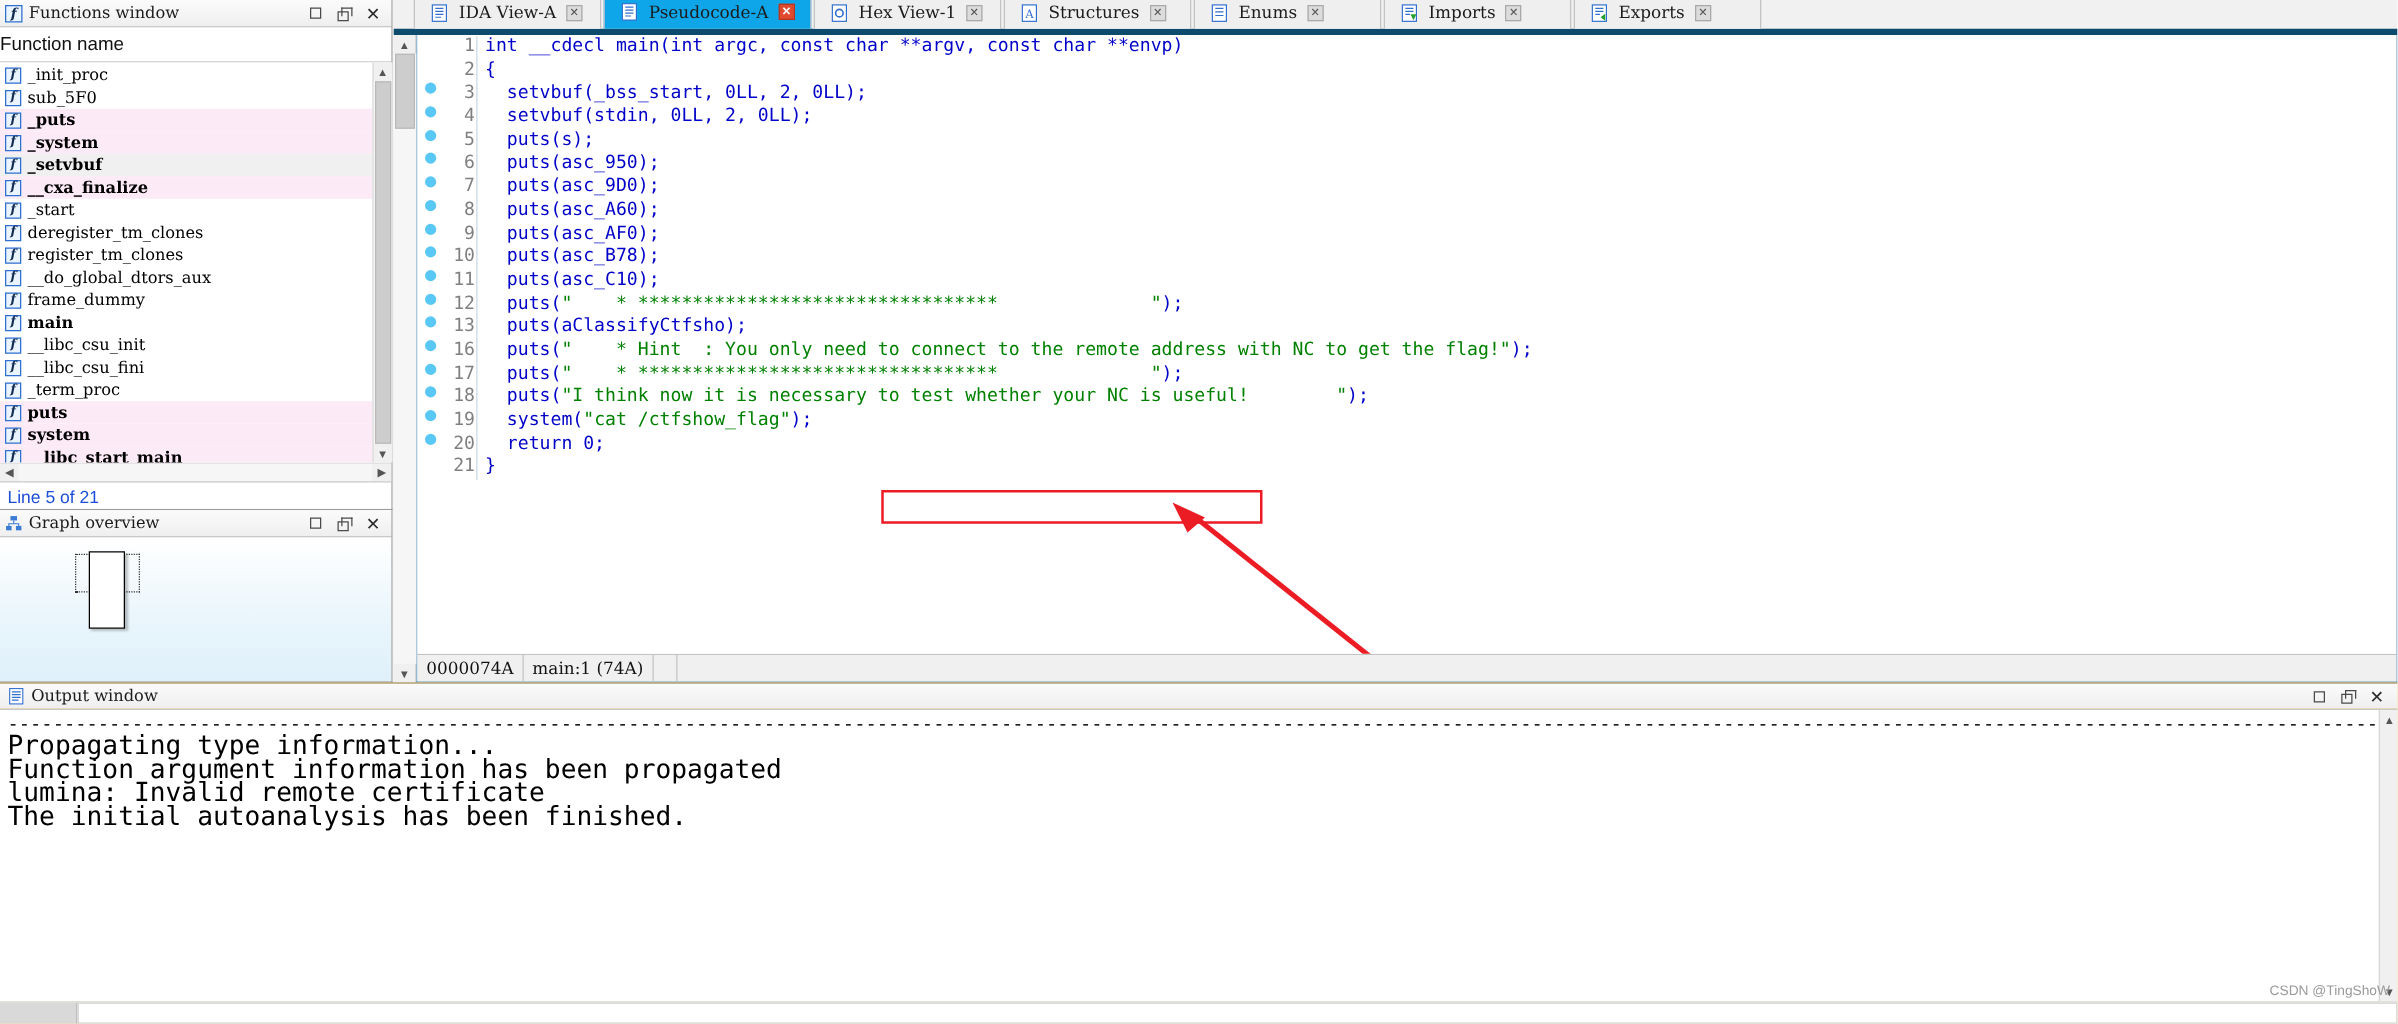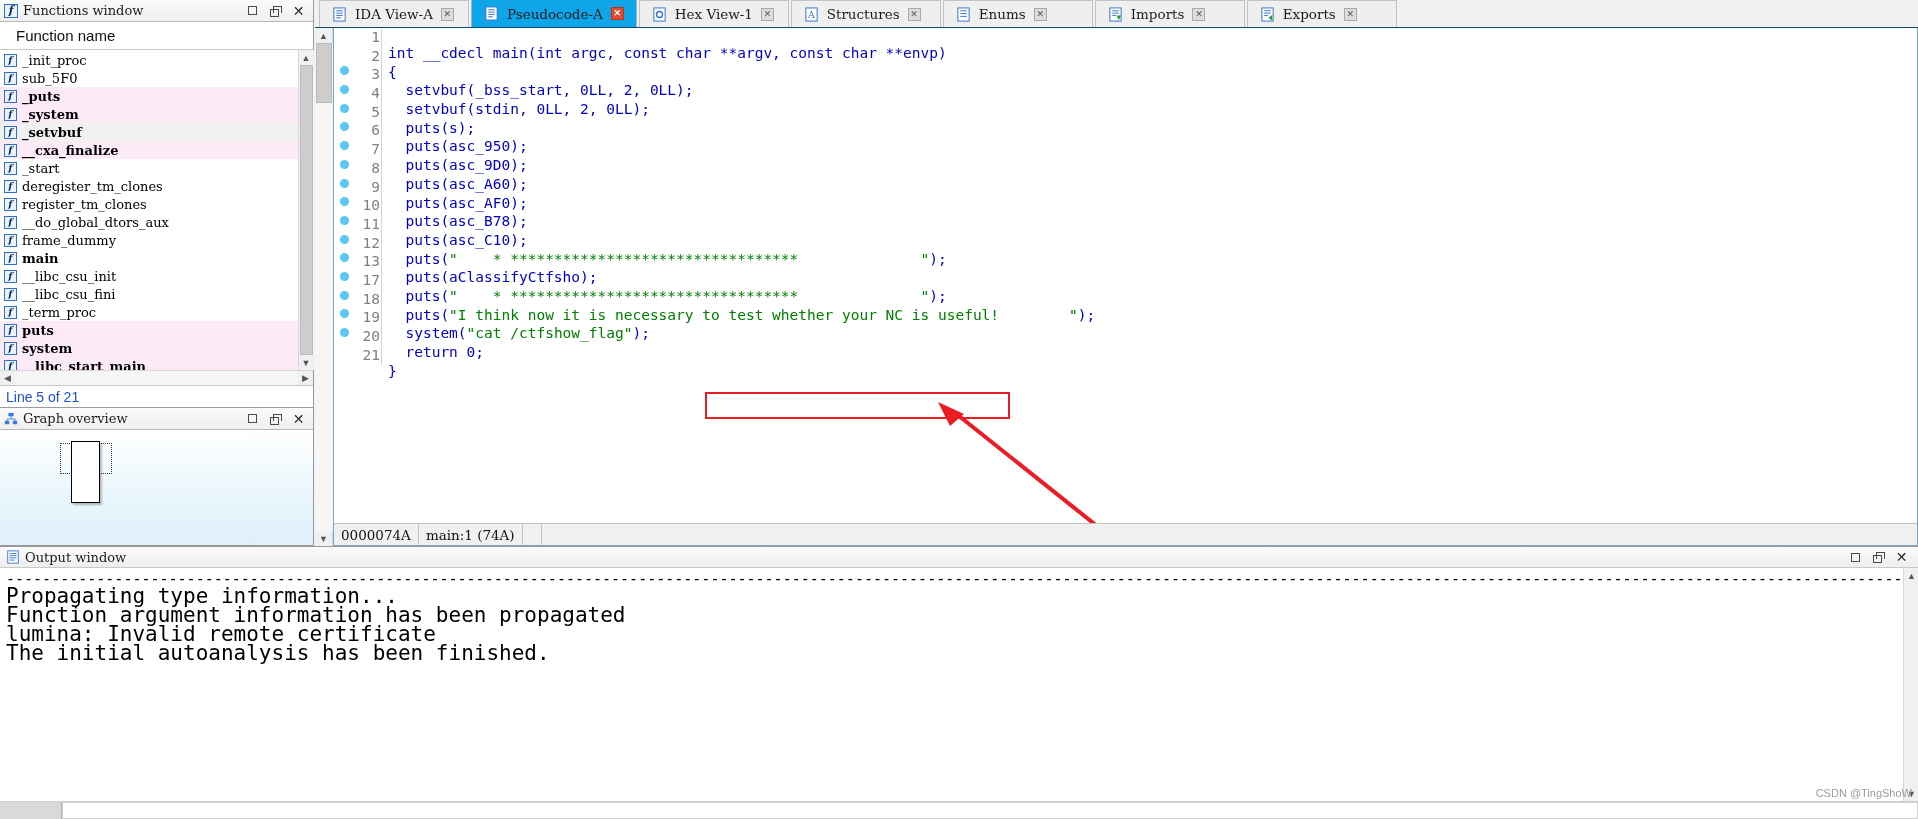--- a/index.html
+++ b/index.html
@@ -50,21 +50,21 @@
     background:#fff; border-right:1px solid #9a9a9a; border-bottom:1px solid #9a9a9a;
     display:flex; flex-direction:column;
   }
   #functions-window .fw-icon {
     width:14px;height:14px;border:1px solid #2f6fd0;background:#eaf4ff;
     display:flex;align-items:center;justify-content:center;
     font-family:"DejaVu Serif",serif;font-style:italic;font-weight:700;font-size:11px;color:#102a52;
   }
   .fw-header {
     height: 28px; border-bottom:1px solid #c8c8c8; background:#ffffff;
-    display:flex; align-items:center; padding-left:16px;
+    display:flex; align-items:center; padding-left:0;
     font-family:"Liberation Sans", sans-serif; font-size:15px; color:#111;
   }
   .fw-body { flex:1; display:flex; min-height:0; position:relative; background:#fff;}
   .fw-list { flex:1; overflow:hidden; padding-top:1px; }
   .fn-row {
     height:18px; display:flex; align-items:center; gap:5px; padding-left:4px;
     font-family:"DejaVu Serif", serif; font-size:13px; color:#000; white-space:nowrap;
   }
   .fn-row.alt-pink { background:#fdeaf7; }
   .fn-row.alt-grey { background:#f0f0f0; }
@@ -104,22 +104,22 @@
   .go-dotted { position:absolute; border:1px dotted #333; }
   .go-solid  { position:absolute; border:1.5px solid #000; background:#fff; box-shadow:2px 2px 2px rgba(0,0,0,.25); }
   .go-icon { width:14px;height:14px;display:block; }
 
   
   #code-panel {
     position:absolute; left:315px; top:0; width:1603px; height:546px;
     background:#f4f4f4; display:flex; flex-direction:column;
   }
   .tabbar {
-    height:28px; background:#f1f1f1; border-bottom:1px solid #0c4a6e;
-    display:flex; align-items:flex-end; padding-left:4px;
+    height:28px; background:#f1f1f1; border-bottom:5px solid #0c4a6e;
+    display:flex; align-items:flex-end; padding-left:16px;
   }
   .tab {
     height:27px; min-width:150px; padding:0 12px;
     display:flex; align-items:center; gap:8px;
     background:#efefef; border:1px solid #c3c3c3; border-bottom:none;
     font-family:"DejaVu Serif", serif; font-size:13.5px; color:#1b1b1b;
     margin-right:2px; white-space:nowrap;
   }
   .tab.active { background:#0ea5e9; border-color:#9fb6cc; height:28px; position:relative; z-index:2;}
   .tab-x {
@@ -139,21 +139,21 @@
     display:flex; align-items:flex-start; height:18.7px;
     font-family:"DejaVu Sans Mono", monospace; font-size:14.5px; white-space:pre;
   }
   .cl-dot { width:20px; flex:none; display:flex; align-items:center; justify-content:center; }
   .dot { width:9px;height:9px;border-radius:50%;background:#5ac8f5; }
   .cl-num {
     width:26px; flex:none; text-align:right; color:#808080;
     font-family:"DejaVu Sans Mono", monospace; font-size:14.5px; padding-right:0px;
   }
   .cl-sep { width:1px; background:#c9d8e4; align-self:stretch; margin:0 0 0 1px; }
-  .cl-text { padding-left:6px; color:#0000c8;margin-top:16px; }
+  .cl-text { padding-left:6px; color:#0000c8; }
   .kw { color:#0000c8; }
   .str { color:#008000; }
 
   .code-status {
     height:22px; background:#f0f0f0; border-top:1px solid #c3c3c3;
     display:flex; align-items:center; font-family:"DejaVu Serif", serif; font-size:13.5px; color:#111;
   }
   .cs-cell { padding:0 7px; border-right:1px solid #c3c3c3; height:100%; display:flex; align-items:center; white-space:nowrap;}
 
   
@@ -410,20 +410,21 @@
               <div class="codeline"><span class="cl-dot"><span class="dot"></span></span><span class="cl-num">4</span><span class="cl-sep"></span><span class="cl-text"><span class="kw">  setvbuf(stdin, 0LL, 2, 0LL);</span></span></div>
               <div class="codeline"><span class="cl-dot"><span class="dot"></span></span><span class="cl-num">5</span><span class="cl-sep"></span><span class="cl-text"><span class="kw">  puts(s);</span></span></div>
               <div class="codeline"><span class="cl-dot"><span class="dot"></span></span><span class="cl-num">6</span><span class="cl-sep"></span><span class="cl-text"><span class="kw">  puts(asc_950);</span></span></div>
               <div class="codeline"><span class="cl-dot"><span class="dot"></span></span><span class="cl-num">7</span><span class="cl-sep"></span><span class="cl-text"><span class="kw">  puts(asc_9D0);</span></span></div>
               <div class="codeline"><span class="cl-dot"><span class="dot"></span></span><span class="cl-num">8</span><span class="cl-sep"></span><span class="cl-text"><span class="kw">  puts(asc_A60);</span></span></div>
               <div class="codeline"><span class="cl-dot"><span class="dot"></span></span><span class="cl-num">9</span><span class="cl-sep"></span><span class="cl-text"><span class="kw">  puts(asc_AF0);</span></span></div>
               <div class="codeline"><span class="cl-dot"><span class="dot"></span></span><span class="cl-num">10</span><span class="cl-sep"></span><span class="cl-text"><span class="kw">  puts(asc_B78);</span></span></div>
               <div class="codeline"><span class="cl-dot"><span class="dot"></span></span><span class="cl-num">11</span><span class="cl-sep"></span><span class="cl-text"><span class="kw">  puts(asc_C10);</span></span></div>
               <div class="codeline"><span class="cl-dot"><span class="dot"></span></span><span class="cl-num">12</span><span class="cl-sep"></span><span class="cl-text"><span class="kw">  puts(</span><span class="str">"    * *********************************              "</span><span class="kw">);</span></span></div>
               <div class="codeline"><span class="cl-dot"><span class="dot"></span></span><span class="cl-num">13</span><span class="cl-sep"></span><span class="cl-text"><span class="kw">  puts(aClassifyCtfsho);</span></span></div>
+              <div class="codeline"><span class="cl-dot"><span class="dot"></span></span><span class="cl-num">16</span><span class="cl-sep"></span><span class="cl-text"><span class="kw">  puts(</span><span class="str">"    * Hint  : You only need to connect to the remote address with NC to get the flag!"</span><span class="kw">);</span></span></div>
               <div class="codeline"><span class="cl-dot"><span class="dot"></span></span><span class="cl-num">17</span><span class="cl-sep"></span><span class="cl-text"><span class="kw">  puts(</span><span class="str">"    * *********************************              "</span><span class="kw">);</span></span></div>
               <div class="codeline"><span class="cl-dot"><span class="dot"></span></span><span class="cl-num">18</span><span class="cl-sep"></span><span class="cl-text"><span class="kw">  puts(</span><span class="str">"I think now it is necessary to test whether your NC is useful!        "</span><span class="kw">);</span></span></div>
               <div class="codeline"><span class="cl-dot"><span class="dot"></span></span><span class="cl-num">19</span><span class="cl-sep"></span><span class="cl-text"><span class="kw">  system(</span><span class="str">"cat /ctfshow_flag"</span><span class="kw">);</span></span></div>
               <div class="codeline"><span class="cl-dot"><span class="dot"></span></span><span class="cl-num">20</span><span class="cl-sep"></span><span class="cl-text"><span class="kw">  return 0;</span></span></div>
               <div class="codeline"><span class="cl-dot"></span><span class="cl-num">21</span><span class="cl-sep"></span><span class="cl-text"><span class="kw">}</span></span></div>
             </div>
           <div id="redbox"></div>
           <svg id="redarrow" viewBox="0 0 180 140">
             <line x1="168" y1="130" x2="20" y2="12" stroke="#ec1c24" stroke-width="4"></line>
             <polygon points="4,2 30,14 16,26" fill="#ec1c24"></polygon>

